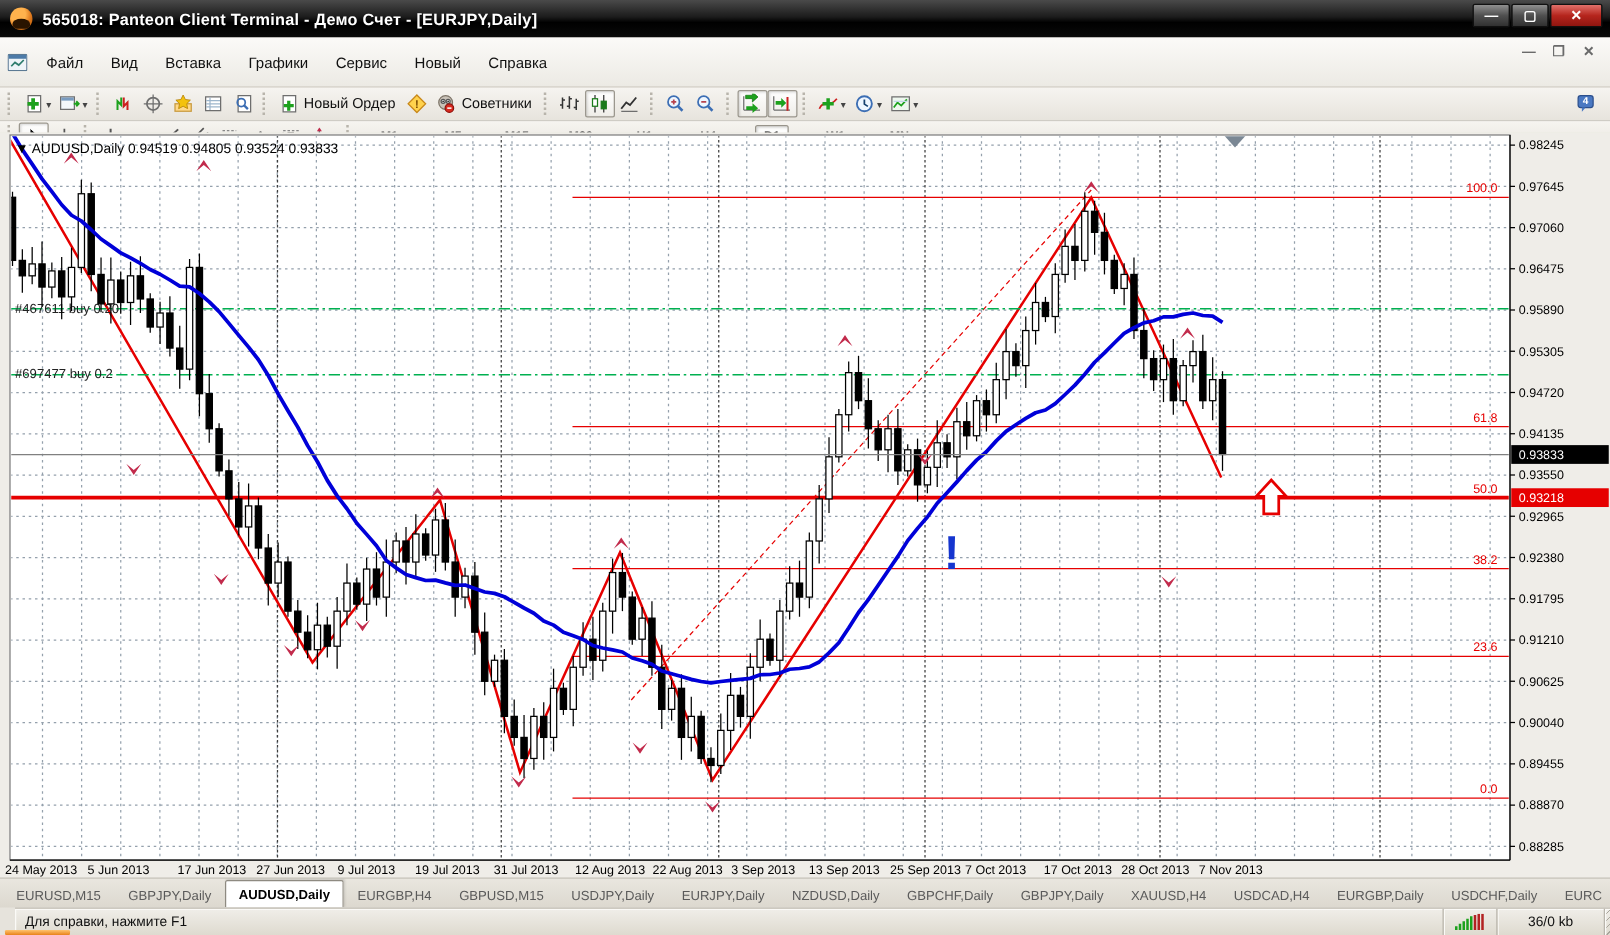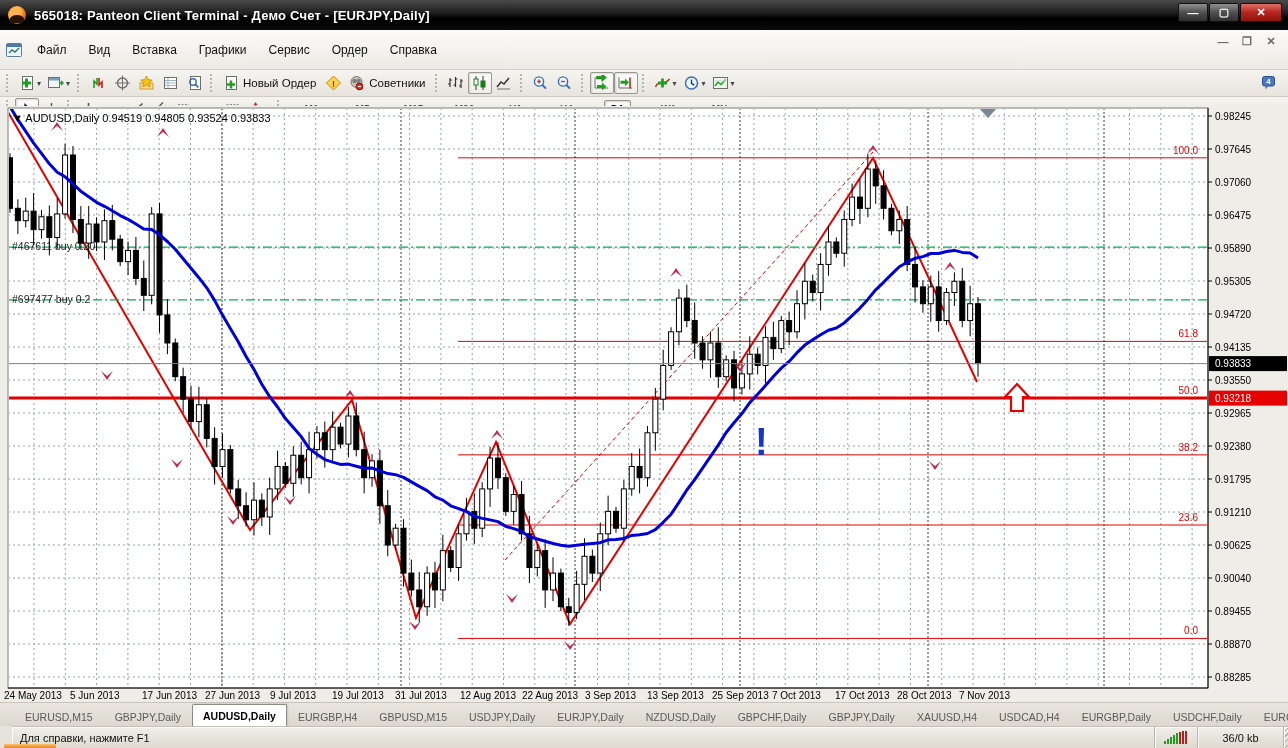--- a/index.html
+++ b/index.html
@@ -33,21 +33,21 @@
   .tfbtn{min-width:27px;height:19px;margin:0 12px;display:flex;align-items:center;justify-content:center;font-size:10px;font-weight:bold;color:#4a4a4a;border:1px solid transparent;border-radius:2px}
   .tfbtn.pressed{background:#fdfdfc;border:1px solid #98948b;box-shadow:inset 1px 1px 2px rgba(0,0,0,.18);color:#000}
   .spacer{flex:1}
   .bubblebtn{margin-right:6px}
 
   
   #chart-region{position:absolute;left:0;top:106px;width:1288px;height:596px;background:#eceae4}
   #chart-svg{position:absolute;left:0;top:0}
 
   
-  .tabsbar{position:absolute;left:0;top:702px;width:1288px;height:24px;background:linear-gradient(#e9e6df,#dcd8cf);border-top:1px solid #c8c4bb;display:flex;align-items:flex-end;padding:0 14px;overflow:hidden}
+  .tabsbar{position:absolute;left:0;top:702px;width:1288px;height:24px;background:linear-gradient(#e9e6df,#dcd8cf);border-top:1px solid #c8c4bb;display:flex;align-items:flex-end;padding:0 2px;overflow:hidden}
   .tab{height:19px;display:flex;align-items:center;padding:0 10px;font-size:10.5px;color:#5a5a5a;white-space:nowrap;border:1px solid transparent;border-bottom:none}
   .tab.active{background:#fff;color:#000;height:22px;border:1px solid #8e8a81;border-bottom:none;border-radius:2px 2px 0 0;font-weight:bold;box-shadow:1px -1px 2px rgba(0,0,0,.12)}
   .tabdiv{width:1px;height:12px;background:#b0aca3;margin-bottom:4px}
 
   
   .statusbar{position:absolute;left:12px;top:726px;width:1288px;height:22px;background:linear-gradient(#f0eee9,#dedacf);border-top:1px solid #c4c0b7;display:flex;align-items:stretch;font-size:11px;color:#111}
   .scell{display:flex;align-items:center;padding:0 8px;border-right:1px solid #b9b5ac;box-shadow:inset 1px 1px 0 #fbfaf7;white-space:nowrap}
   .scell.grow{flex:1}
   .grip{width:16px;border-right:none;background:
     repeating-linear-gradient(135deg,transparent 0 3px,#a8a49b 3px 4px)}
@@ -74,21 +74,21 @@
         <rect x="1" y="1" width="14" height="3" fill="#4d7ba8"></rect>
         <path d="M3 10 L6 7 L9 9 L13 5" stroke="#2e7d6e" stroke-width="1.4" fill="none"></path>
       </svg>
     </span>
   <div id="menu-items" style="display:flex">
       <div class="menu-item">Файл</div>
       <div class="menu-item">Вид</div>
       <div class="menu-item">Вставка</div>
       <div class="menu-item">Графики</div>
       <div class="menu-item">Сервис</div>
-      <div class="menu-item">Ордер</div>
+      <div class="menu-item">Новый</div>
       <div class="menu-item">Справка</div>
     </div>
   <div class="childbtns">
     <div class="cbtn">—</div>
     <div class="cbtn">❐</div>
     <div class="cbtn">✕</div>
   </div>
 </div>
 
 <div class="toolbar" id="toolbar-main">

